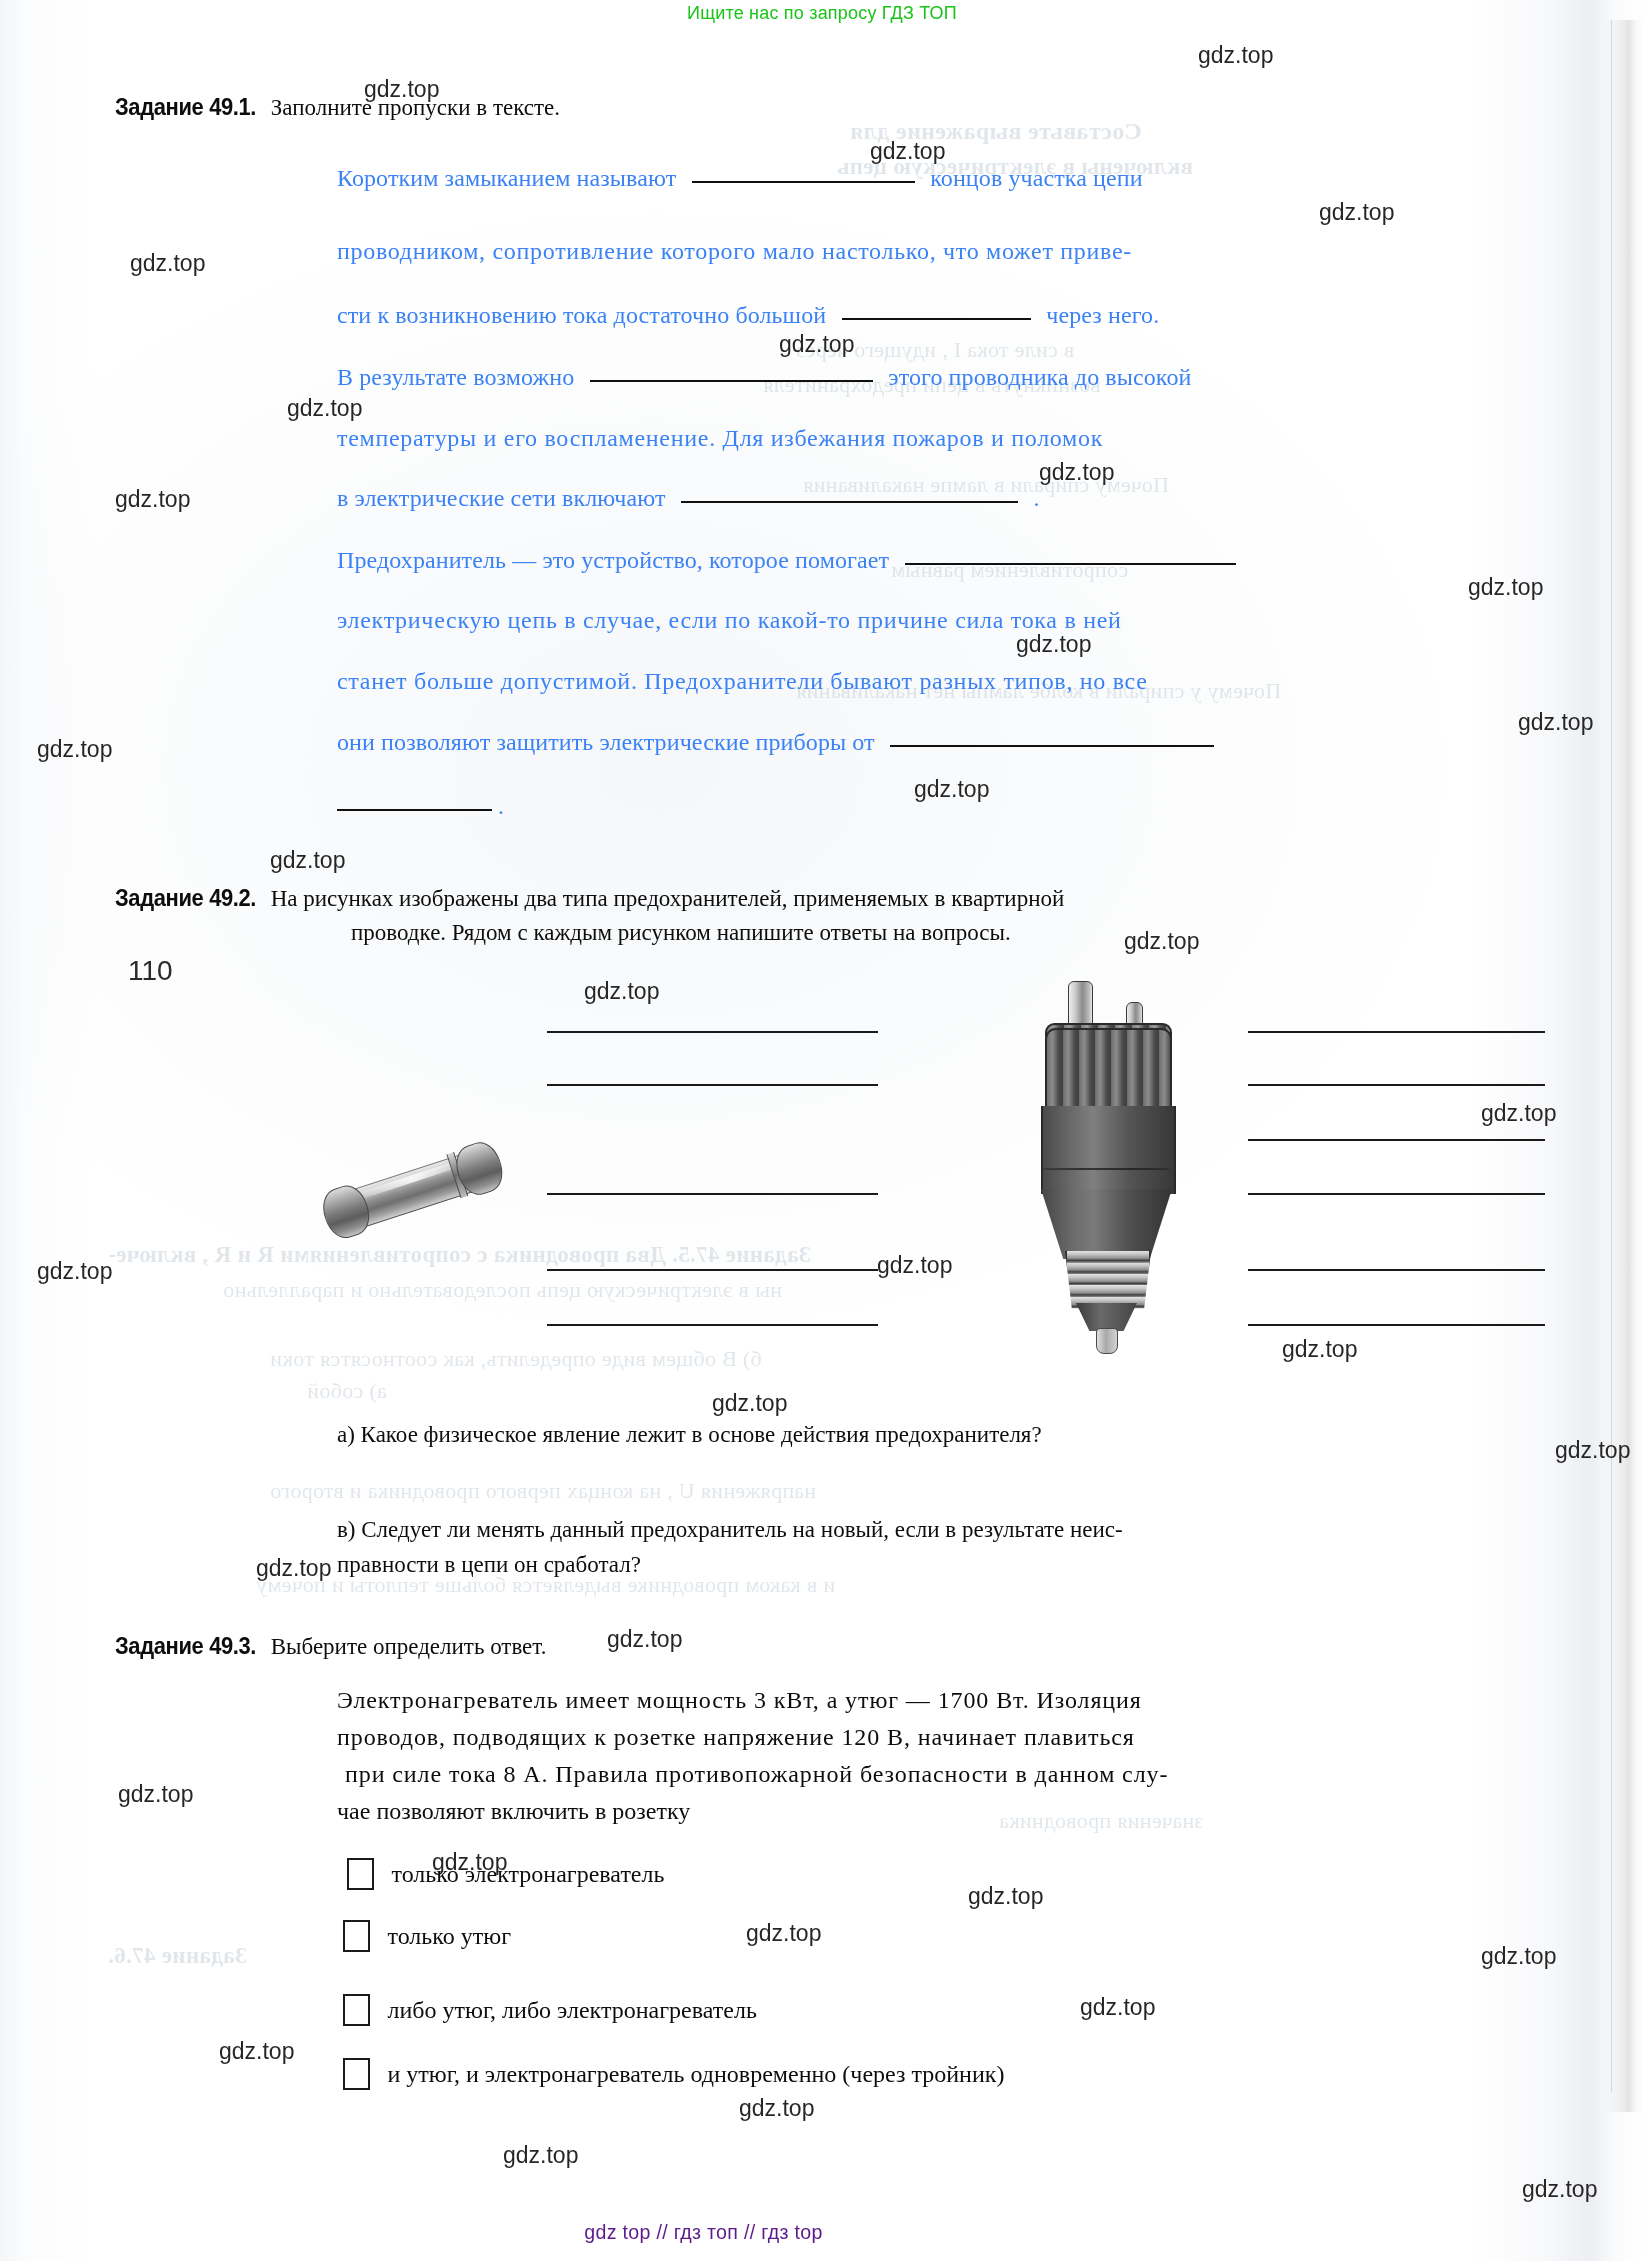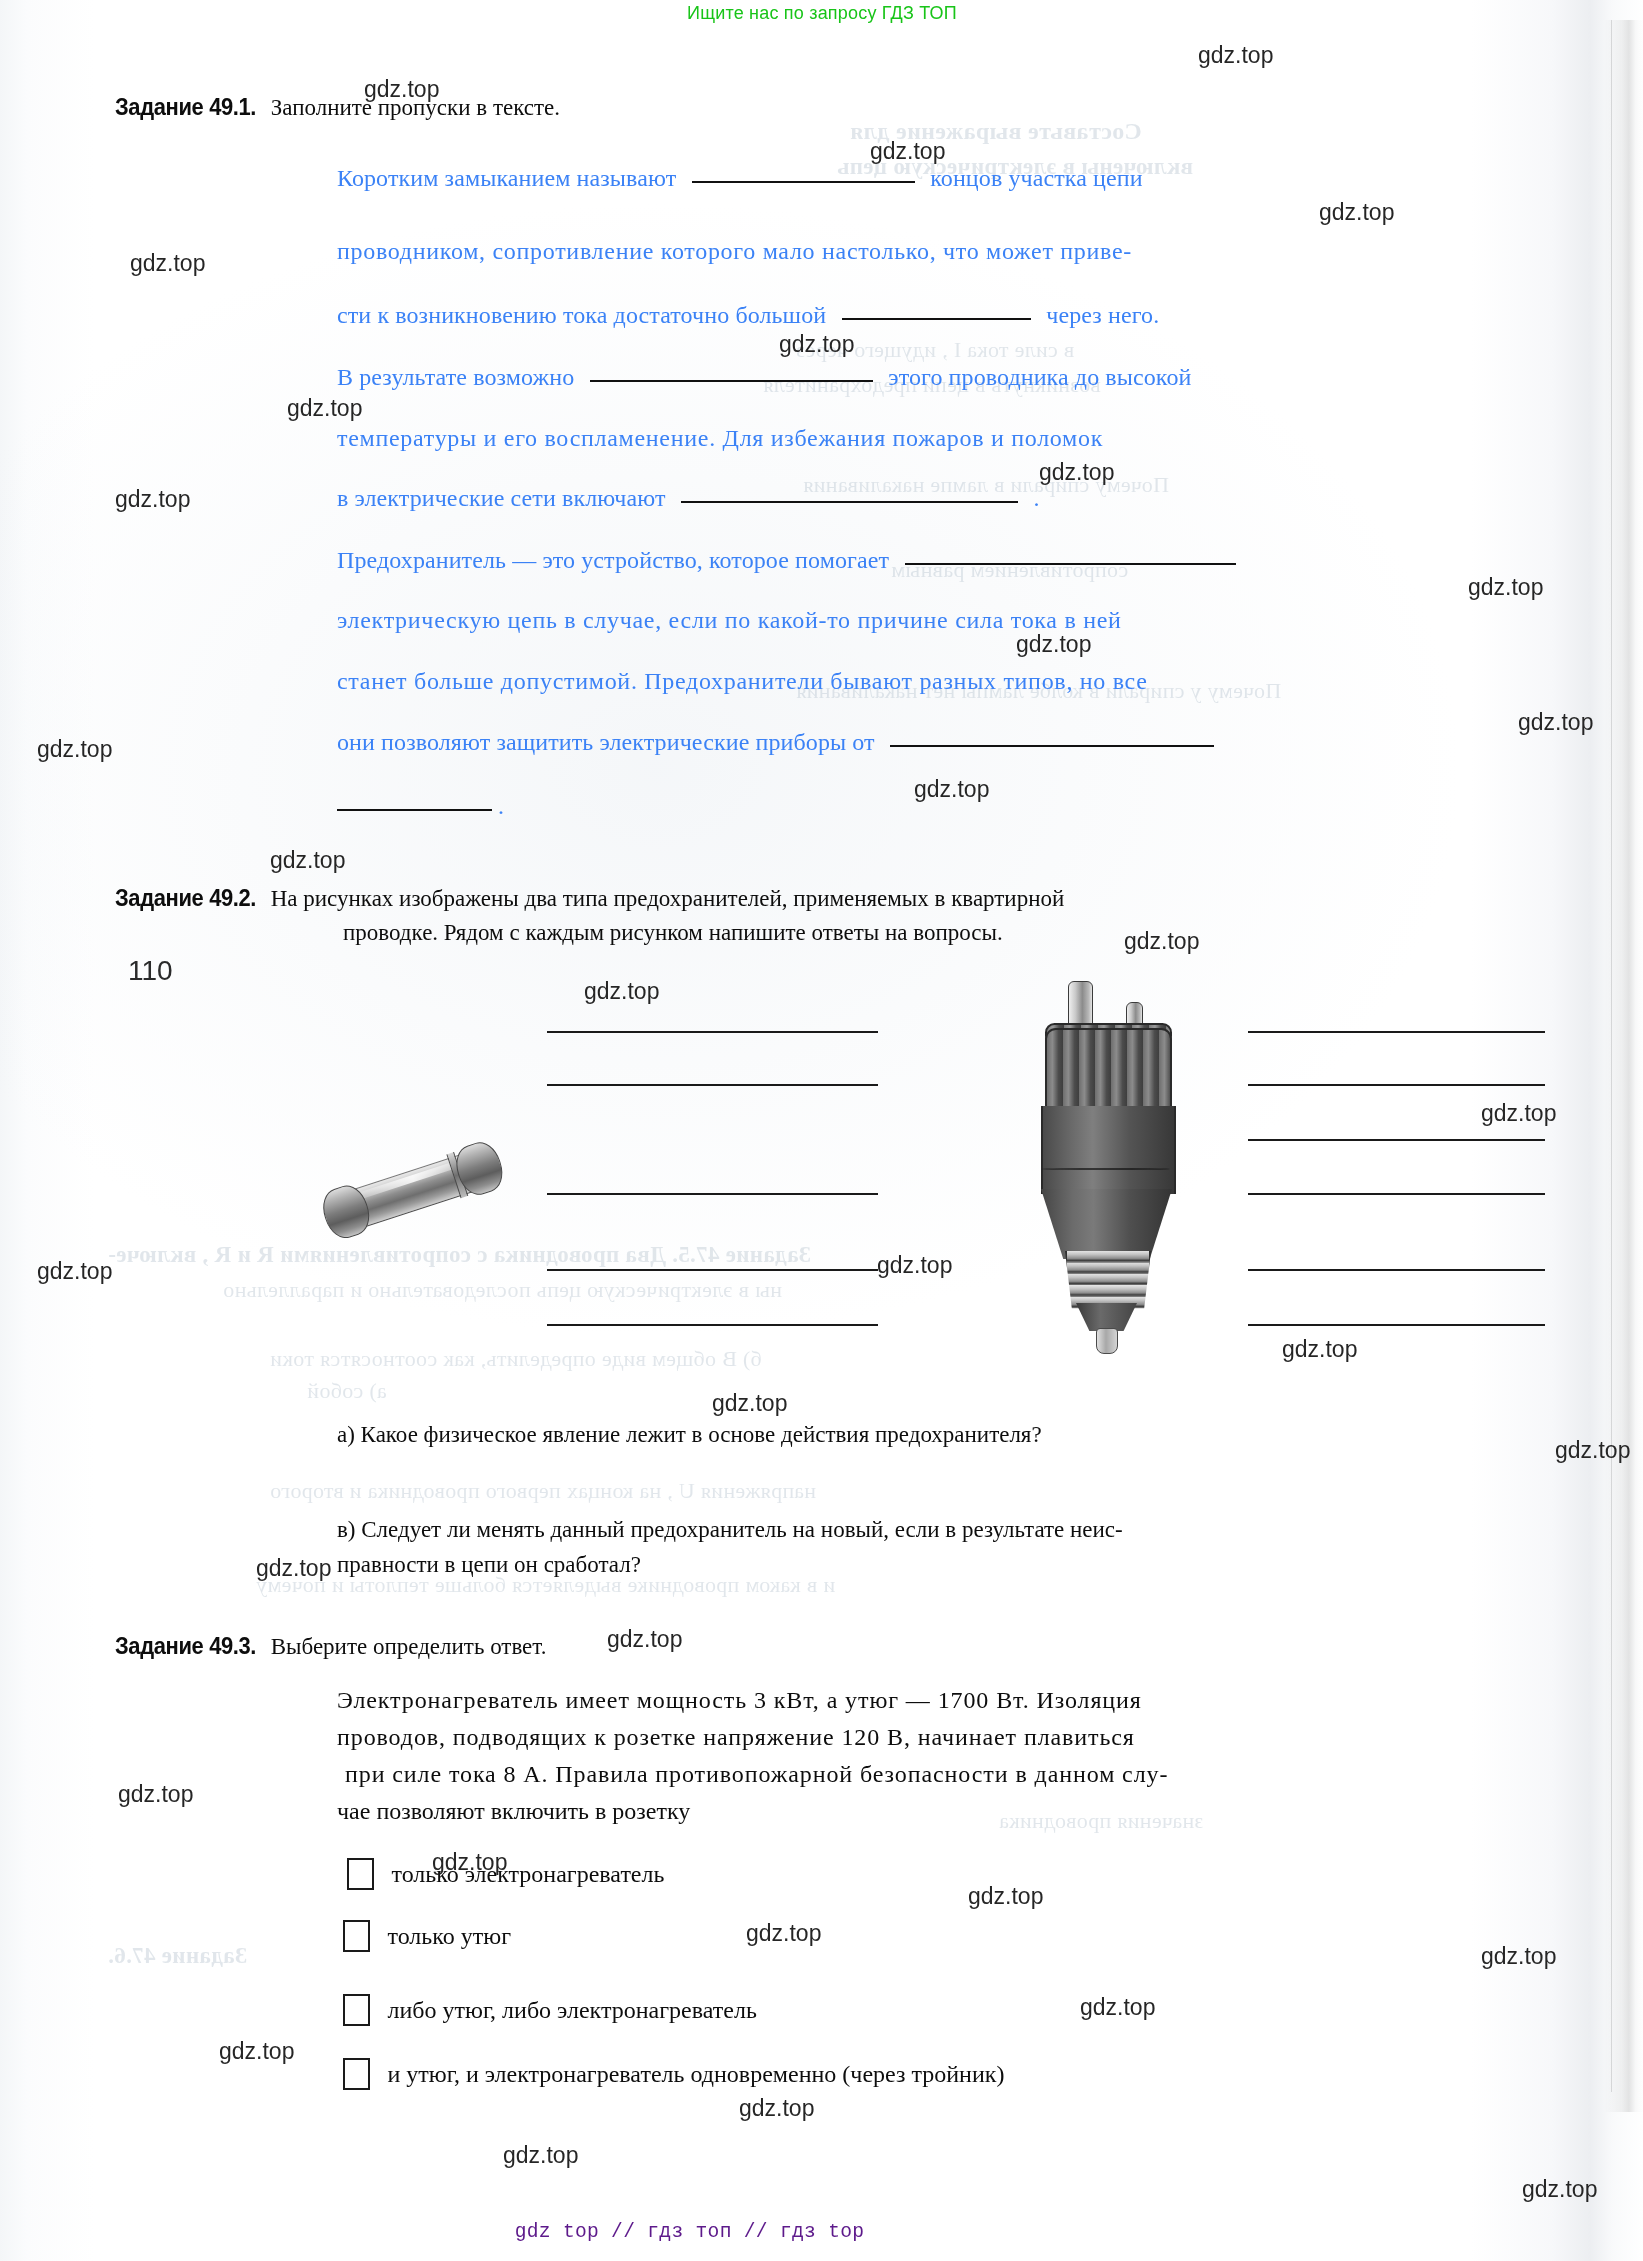--- a/index.html
+++ b/index.html
@@ -39,24 +39,24 @@
     text-align:center;
     color:#18c418;
     font-family:"Liberation Sans", sans-serif;
     font-size:18px;
     font-weight:400;
     letter-spacing:0.2px;
   }
 
   
   #footer{
-    position:absolute;left:0;top:2221px;width:1379px;
+    position:absolute;left:14px;top:2221px;width:1379px;
     text-align:center;
     color:#5d1a8b;
-    font-family:Liberation Mono, monospace;
+    font-family:Liberation Sans, sans-serif;
     font-size:19.6px;
     letter-spacing:0.3px;
   }
 
   
   .wm{
     position:absolute;
     font-family:"Liberation Sans", sans-serif;
     font-size:23px;
     color:#1d1d1d;
@@ -349,21 +349,21 @@
   </div>
 
   <div class="para-line" style="left:337px;top:793px;">
     <span class="blank" style="width:155px;margin:0 0 0 0;"></span>
     <span>.</span>
   </div>
 
   <div class="task-row" style="left:115px;top:885px;">
     <span class="task-label">Задание 49.2.</span><span class="task-intro" style="margin-left:4px;">На рисунках изображены два типа предохранителей, применяемых в квартирной</span>
   </div>
-  <div class="t2-line" style="left:343px;top:920px;">проводке. Рядом с каждым рисунком напишите ответы на вопросы.</div>
+  <div class="t2-line" style="left:351px;top:920px;">проводке. Рядом с каждым рисунком напишите ответы на вопросы.</div>
 
   <div class="ans-rule" style="left:547px;top:1031px;width:331px;"></div>
   <div class="ans-rule" style="left:547px;top:1084px;width:331px;"></div>
   <div class="ans-rule" style="left:547px;top:1193px;width:331px;"></div>
   <div class="ans-rule" style="left:547px;top:1269px;width:331px;"></div>
   <div class="ans-rule" style="left:547px;top:1324px;width:331px;"></div>
 
   <div class="ans-rule" style="left:1248px;top:1031px;width:297px;"></div>
   <div class="ans-rule" style="left:1248px;top:1084px;width:297px;"></div>
   <div class="ans-rule" style="left:1248px;top:1139px;width:297px;"></div>

